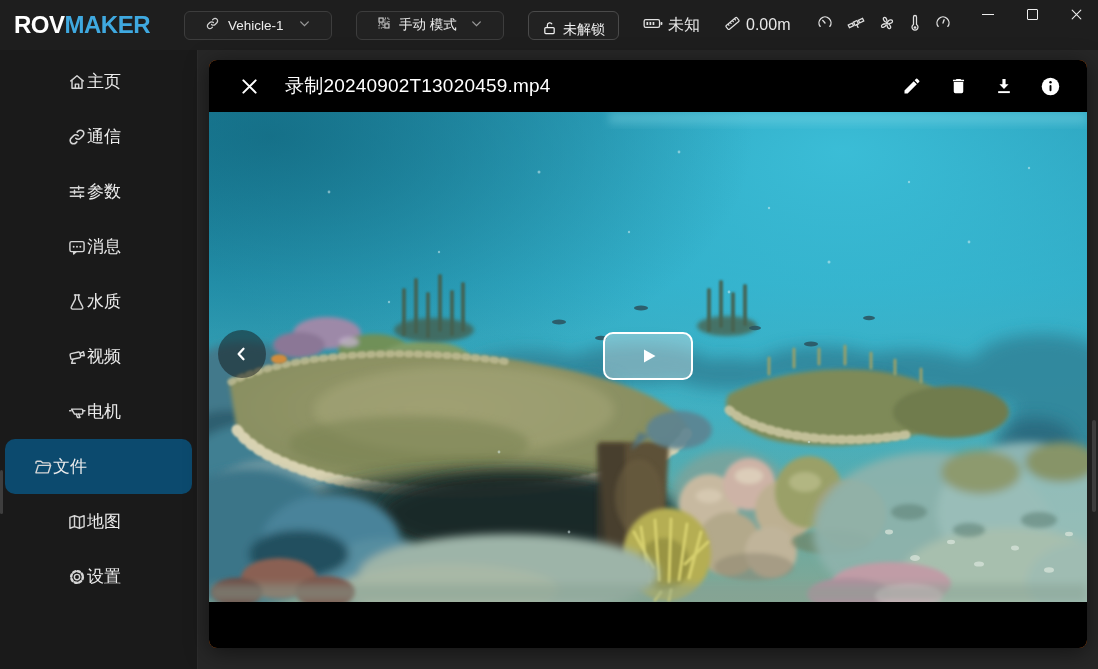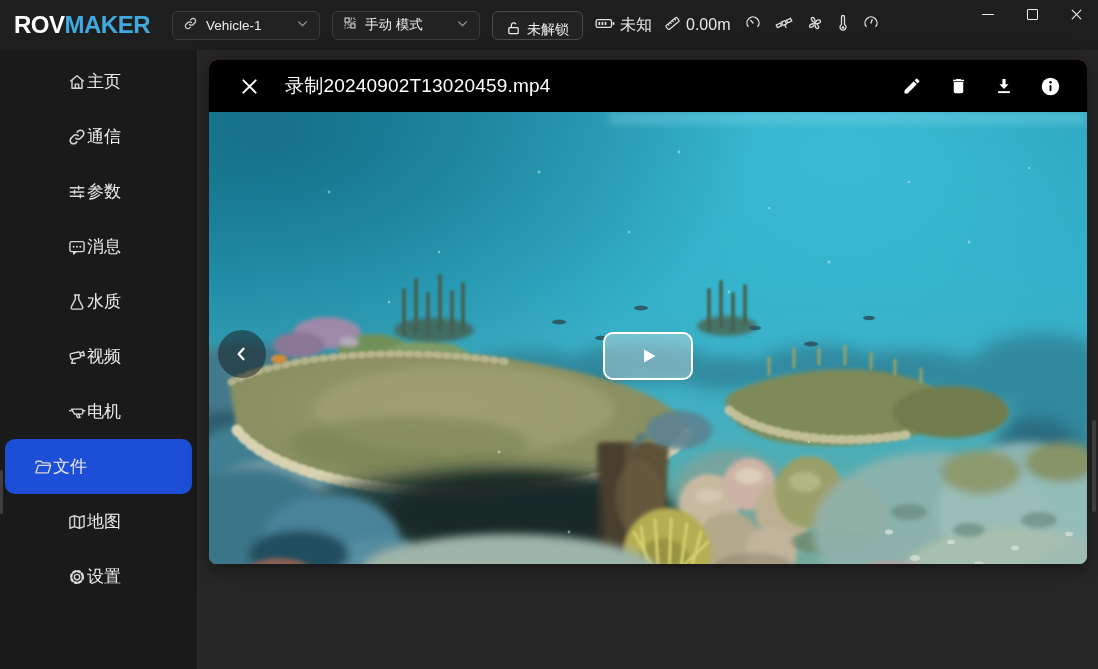--- a/index.html
+++ b/index.html
@@ -1,26 +1,26 @@
 <!DOCTYPE html>
 <html><head>
 <meta charset="utf-8">
 <style>
   * { margin:0; padding:0; box-sizing:border-box; }
   html,body { width:1098px; height:669px; overflow:hidden; background:#272727;
     font-family:"Liberation Sans", sans-serif; color:#e8e8e8; }
 
   
   .topbar { position:relative; height:50px; background:#1e1e1e; display:flex;
-    align-items:center; padding:0 14px; gap:12px; }
+    align-items:center; padding:0 14px; gap:24px; }
   .logo { font-weight:900; font-size:24px; letter-spacing:-0.5px; display:flex;
     margin-right:10px; font-style:normal; }
   .logo .p1 { color:#ffffff; }
   .logo .p2 { color:#3fa9e0; }
-  .dd { height:29px; display:flex; align-items:center; gap:8px; padding:0 10px;
+  .dd { height:29px; display:flex; align-items:center; gap:8px; padding:0 20px;
     border:1px solid #3d3d3d; border-radius:6px; background:#222; cursor:pointer;text-align:center; }
   .dd .val { font-size:13.5px; color:#ececec; }
   .dd .chev { margin-left:auto; }
   .dd1 { width:148px; } .dd2 { width:148px; }
   .btn-outline { height:29px; display:flex; align-items:flex-end; gap:6px; padding:0 13px;
     border:1px solid #4a4a4a; border-radius:6px; background:#222; color:#f0f0f0;
     font-size:14px; cursor:pointer; }
   .status-item { display:flex; align-items:center; gap:5px; font-size:16px; color:#e8e8e8;justify-content:center; }
   .status-icons { display:flex; align-items:center; gap:13px; margin-left:2px; }
   .win-controls { position:absolute; top:0; right:0; display:flex; }
@@ -29,29 +29,29 @@
   .min-glyph { width:12px; height:0; border-top:1.6px solid #eee; display:block; }
   .max-glyph { width:11px; height:11px; border:1.5px solid #eee; border-radius:1px; display:block; }
 
   
   .app-body { display:flex; height:619px; }
   .sidebar { position:relative; width:198px; background:#1a1a1a; border-right:1px solid #2c2c2c;
     padding-top:4px; flex:0 0 auto; }
   .nav-item { height:55px; display:flex; align-items:center; padding-left:62px; 
     cursor:pointer; margin:0 5px; border-radius:10px; }
   .nav-item .lbl { font-size:17px; color:#ececec; }
-  .nav-item.active { background:#1d4ed8;padding-left:28px; }
+  .nav-item.active { background:#0c4a6e;padding-left:28px; }
   .side-scroll { position:absolute; left:0; top:420px; width:3px; height:44px;
     background:#3e3e3e; border-radius:2px; }
   .main { position:relative; flex:1; background:#272727; }
   .main-scroll { position:absolute; right:2px; top:370px; width:4px; height:92px;
     background:#454545; border-radius:2px; opacity:.8; }
 
   
-  .modal { position:absolute; left:11px; top:10px; width:878px; height:504px;
+  .modal { position:absolute; left:11px; top:10px; width:878px; height:588px;
     background:#f97316; border-radius:8px; overflow:hidden; box-shadow:0 4px 22px rgba(0,0,0,.5); }
   .m-header { height:52px; display:flex; align-items:center; background:#000; }
   .close-btn { margin-left:28px; width:24px; height:24px; display:flex; align-items:center;
     justify-content:center; cursor:pointer; }
   .m-title { margin-left:24px; font-size:19px; color:#fff; font-weight:500; letter-spacing:.2px; }
   .m-actions { margin-left:auto; margin-right:26px; display:flex; gap:24px; align-items:center; }
   .act-btn { width:22px; height:22px; display:flex; align-items:center; justify-content:center;
     cursor:pointer; }
   .video-area { position:relative; height:490px; background:#15505e; cursor:pointer; }
   .scene { position:absolute; inset:0; width:100%; height:100%; display:block; }

